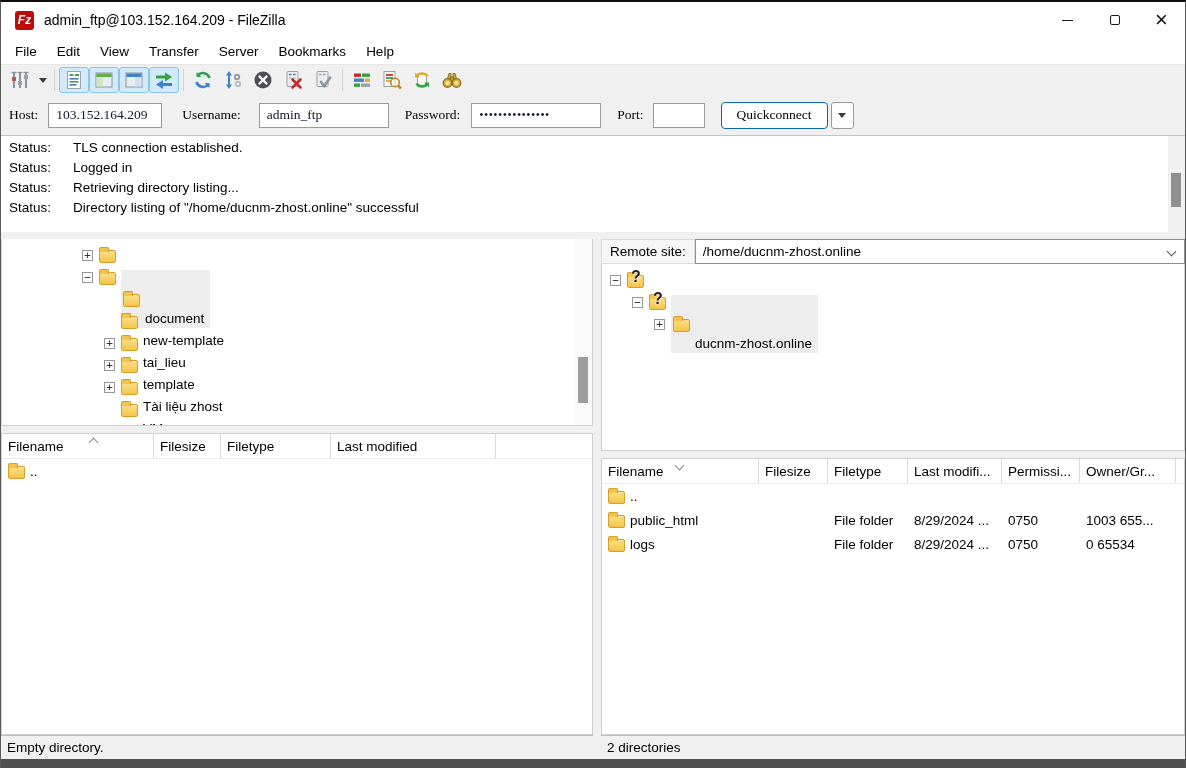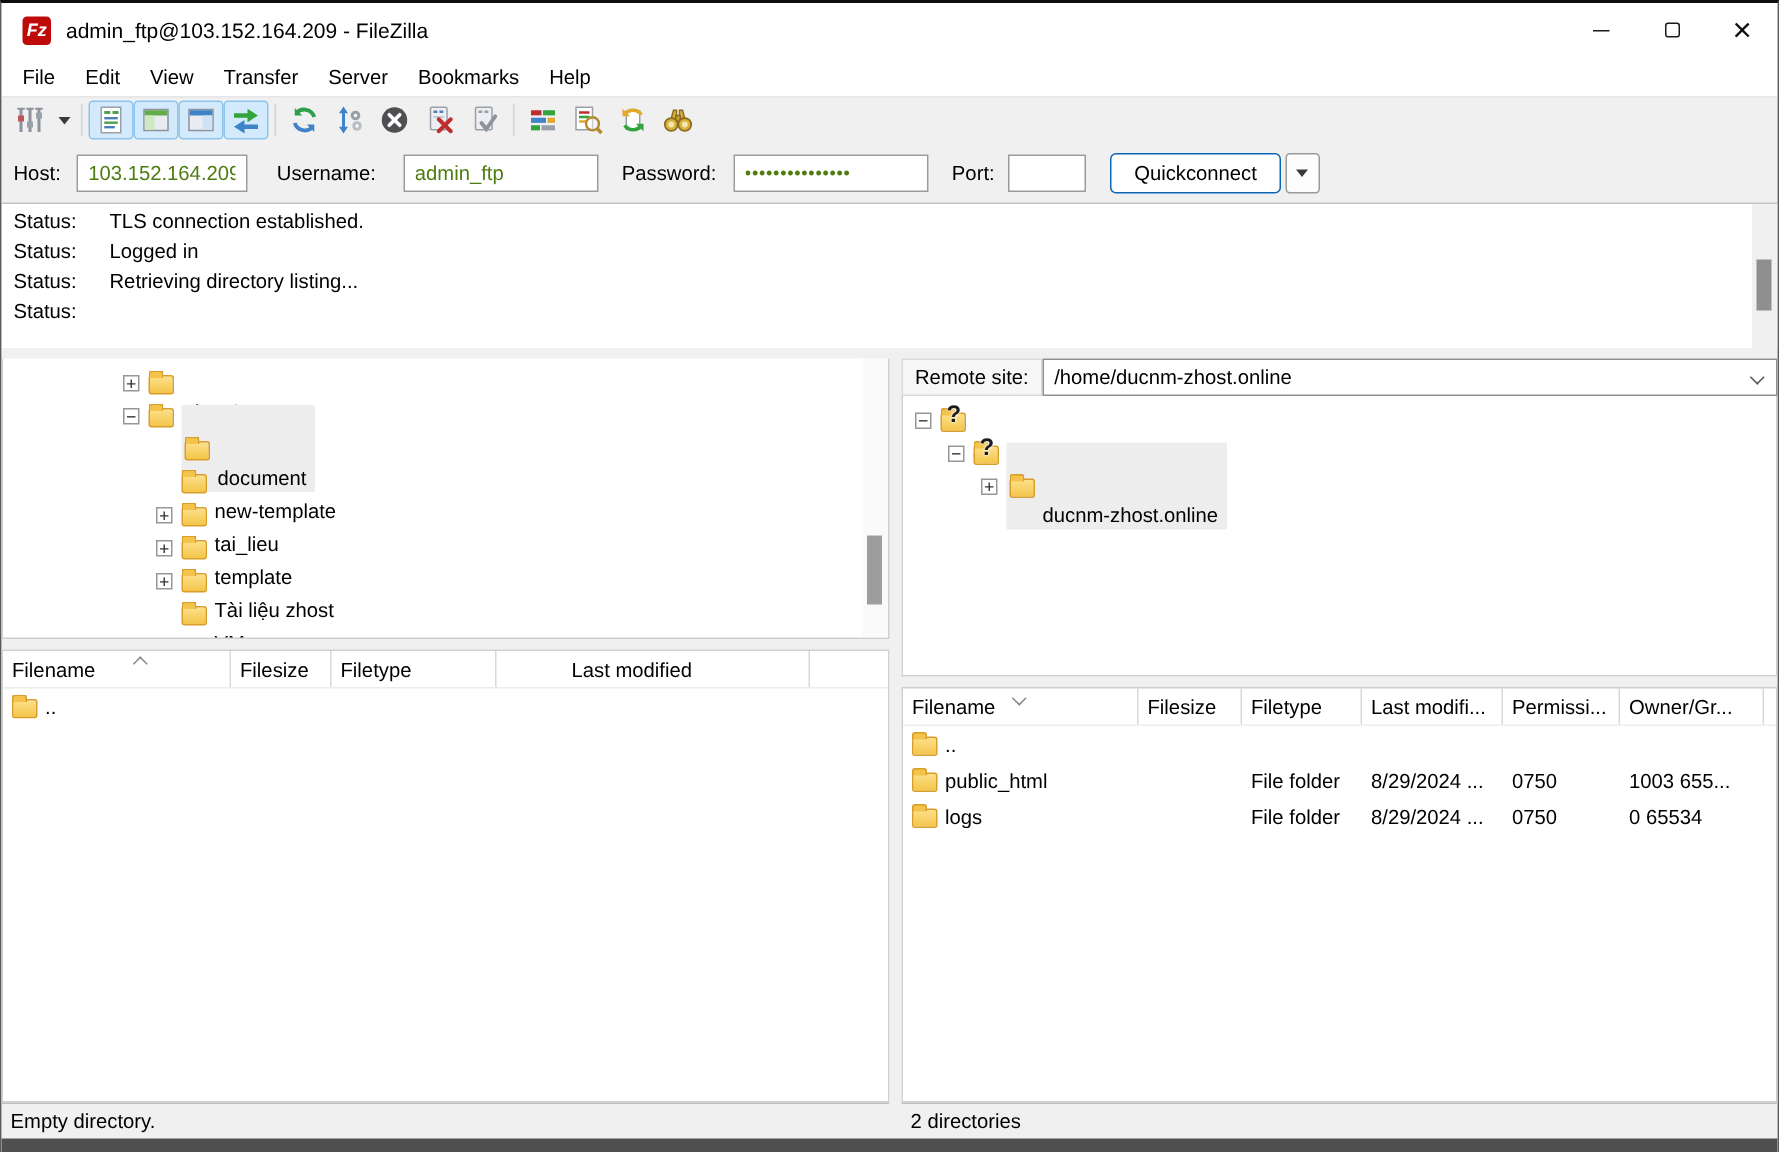--- a/index.html
+++ b/index.html
@@ -27,23 +27,23 @@
   
   .toolbar { height:31px; background:#f0f0f0; display:flex; align-items:center; padding:0 4px; flex:none; border-top:1px solid #e6e6e6; }
   .tbtn { height:26px; min-width:30px; display:flex; align-items:center; justify-content:center; border:1px solid transparent; border-radius:3px; }
   .tbtn svg { display:block; }
   .tbtn.pressed { background:#d3eafc; border-color:#8cc4ec; }
   .tbtn.drop { min-width:15px; }
   .tri-down { width:0; height:0; border-left:4px solid transparent; border-right:4px solid transparent; border-top:5px solid #3a3a3a; }
   .tsep { width:1px; height:22px; background:#d2d2d2; margin:0 4px; flex:none; }
 
   
-  .quickbar { height:41px; background:#f0f0f0; display:flex; align-items:center; padding-left:8px; flex:none; border-bottom:1px solid #c3c3c3; }
+  .quickbar { height:41px; background:#f0f0f0; display:flex; align-items:center; padding-left:8px; flex:none; border-bottom:1px solid #c3c3c3;font-family:Liberation Serif, serif; }
   .qlabel { flex:none; }
-  .qinput { height:25px; border:1px solid #9a9a9a; background:#fff; padding:0 7px; font:inherit; color:#4d7c0f; }
+  .qinput { height:25px; border:1px solid #9a9a9a; background:#fff; padding:0 7px; font:inherit; color:#0f172a; }
   #host-input { width:114px; margin-left:10px; }
   #user-input { width:130px; margin-left:18px; }
   #pass-input { width:130px; margin-left:11px; letter-spacing:0.5px; font-size:12px; }
   #port-input { width:52px; margin-left:9px; }
   .ql-user { margin-left:20px; } .ql-pass { margin-left:16px; } .ql-port { margin-left:16px; }
   .qc-btn { height:27px; margin-left:16px; padding:0 15px; background:#fff; border:1px solid #0d66b4; border-radius:4px; font:inherit; }
   .qc-drop { height:27px; width:23px; margin-left:3px; background:#fdfdfd; border:1px solid #9a9a9a; border-radius:3px;
              display:flex; align-items:center; justify-content:center; }
 
   
@@ -98,21 +98,21 @@
   .hcell.num { justify-content:flex-start; }
   .chev-up, .chev-down { width:7px; height:7px; border-left:1.4px solid #8a8a8a; border-top:1.4px solid #8a8a8a; position:absolute; top:5px; }
   .chev-up { transform:rotate(45deg); }
   .chev-down { transform:rotate(225deg); top:3px; }
   .lbody { flex:1; overflow:hidden; }
   .frow { height:24px; display:flex; align-items:center; }
   .fcell { padding:0 6px; flex:none; white-space:nowrap; overflow:hidden; display:flex; align-items:center; }
   .fcell.num { justify-content:flex-end; }
   .fname-text { margin-left:5px; }
   
-  .lc0{width:152px;} .lc1{width:67px;} .lc2{width:110px;} .lc3{width:165px;margin-left:44px;}
+  .lc0{width:152px;} .lc1{width:67px;} .lc2{width:110px;} .lc3{width:165px;}
   
   .rc0{width:157px;} .rc1{width:69px;} .rc2{width:80px;} .rc3{width:94px;} .rc4{width:78px;} .rc5{width:96px;}
 
   .statusbar { height:24px; background:#f0f0f0; border-top:1px solid #bdbdbd; display:flex; align-items:center; padding-left:6px; flex:none; }
 
   .bottom-strip { height:9px; background:#4f4f4f; flex:none; }
 </style>
 </head>
 <body>
 
@@ -304,20 +304,21 @@
     <div class="logline">
       <span class="loglabel">Status:</span>
       <span class="logmsg">Logged in</span>
     </div>
     <div class="logline">
       <span class="loglabel">Status:</span>
       <span class="logmsg">Retrieving directory listing...</span>
     </div>
     <div class="logline">
       <span class="loglabel">Status:</span>
+      <span class="logmsg">Directory listing of "/home/ducnm-zhost.online" successful</span>
     </div>
     <div class="vscroll">
         <div class="thumb"></div>
       </div>
   </div>
 
   <div class="splitter-h"></div>
 
   <div class="main">
 

